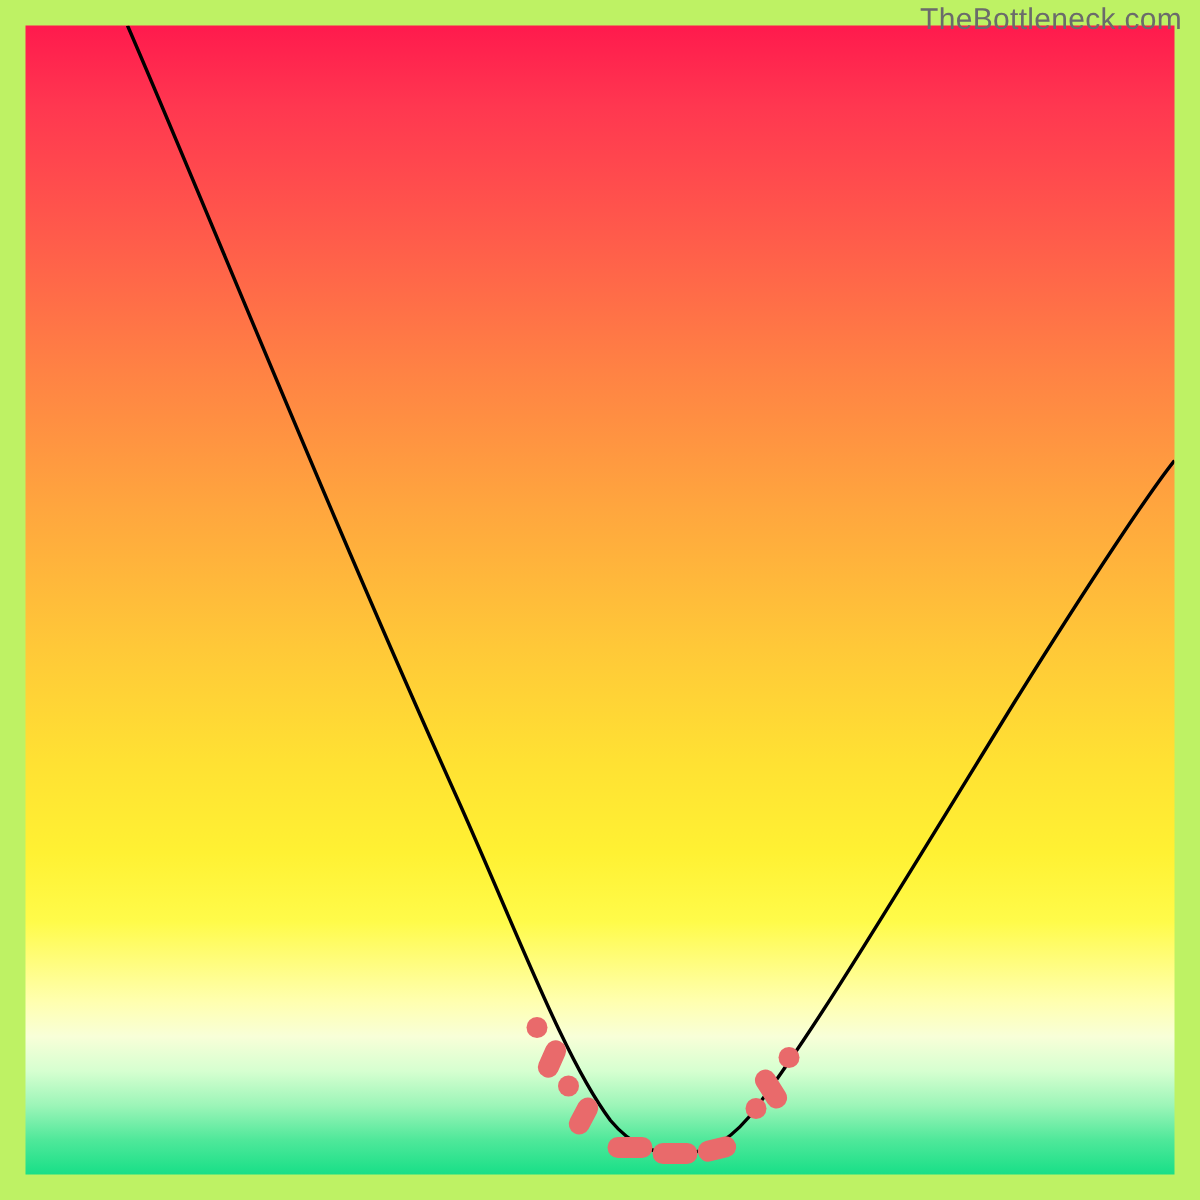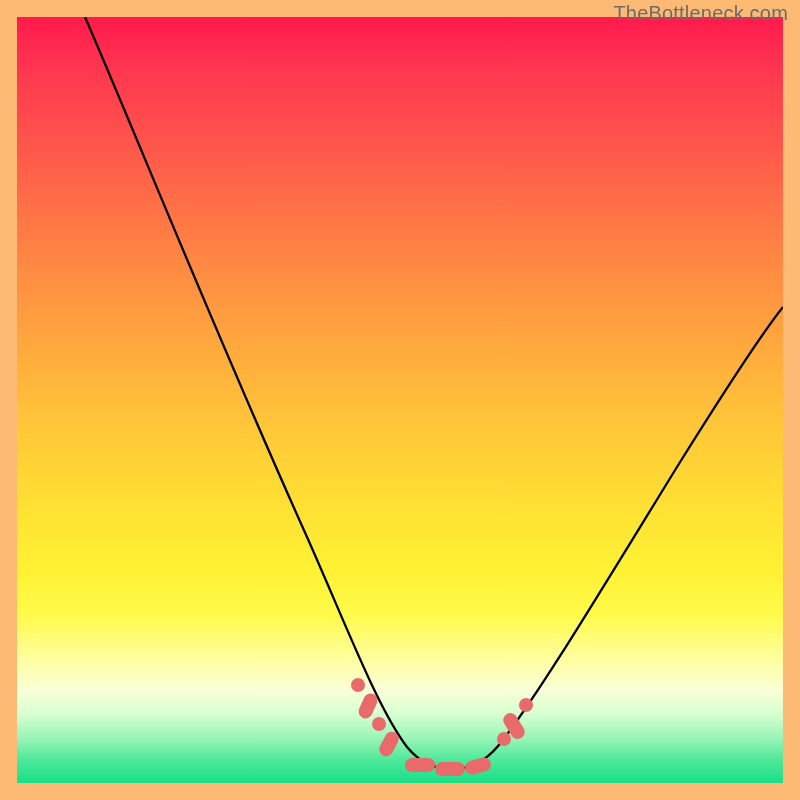--- a/index.html
+++ b/index.html
@@ -8,21 +8,21 @@
     width: 800px;
     height: 800px;
     background: #000;
     overflow: hidden;
     font-family: Arial, Helvetica, sans-serif;
   }
   .frame {
     position: absolute;
     left: 0; top: 0;
     width: 800px; height: 800px;
-    background: #fdba74;
+    background: #bef264;
   }
   .plot-area {
     position: absolute;
     left: 17px;
     top: 17px;
     width: 766px;
     height: 766px;
     
     background: linear-gradient(
       to bottom,

